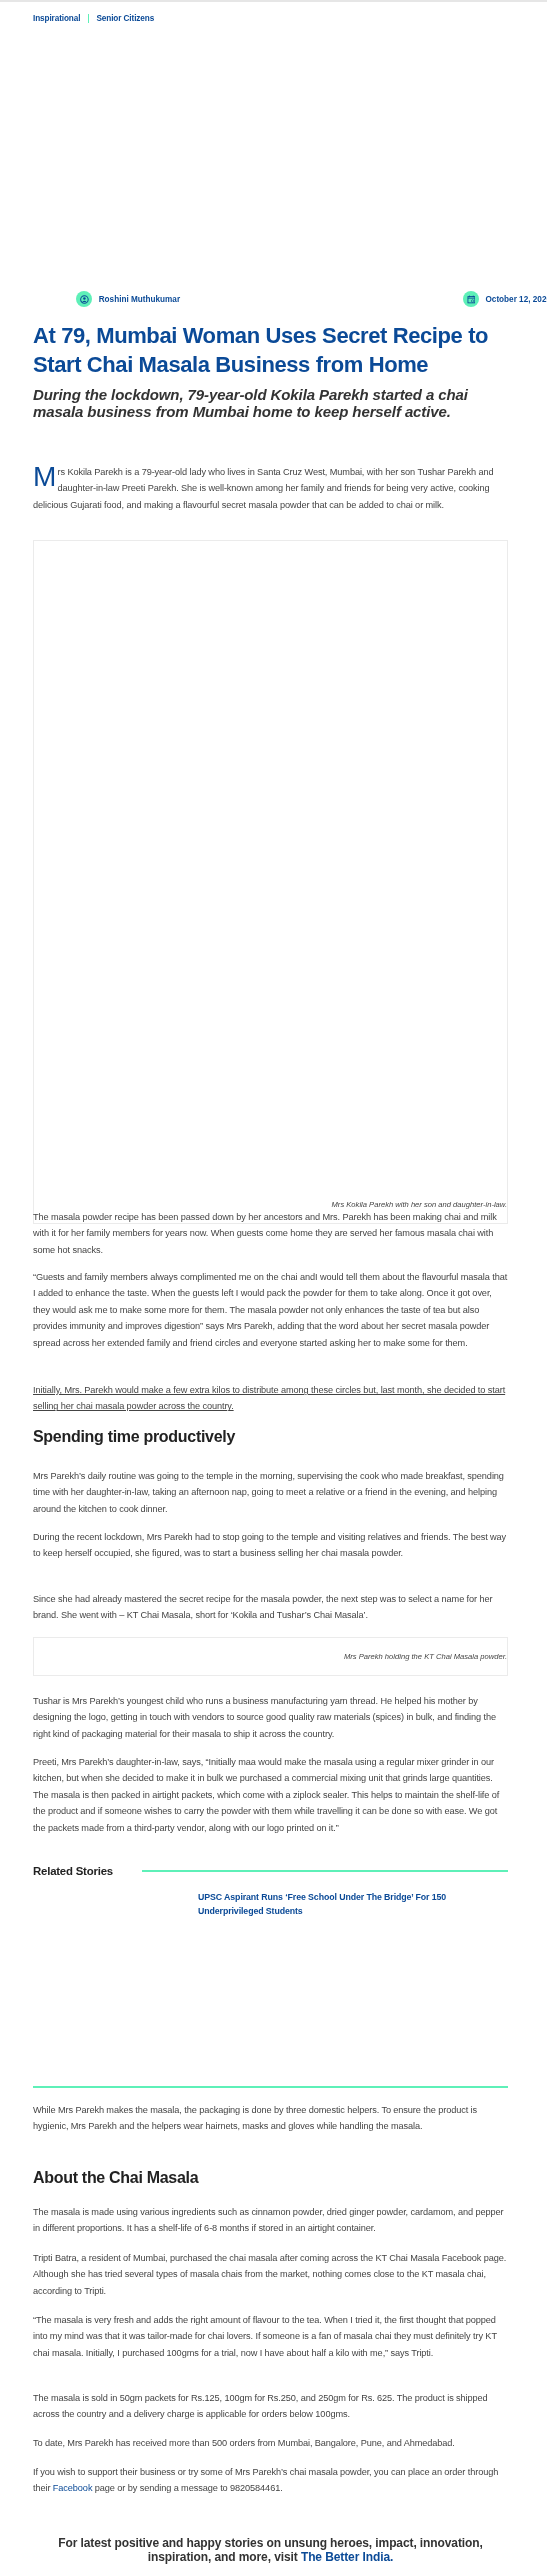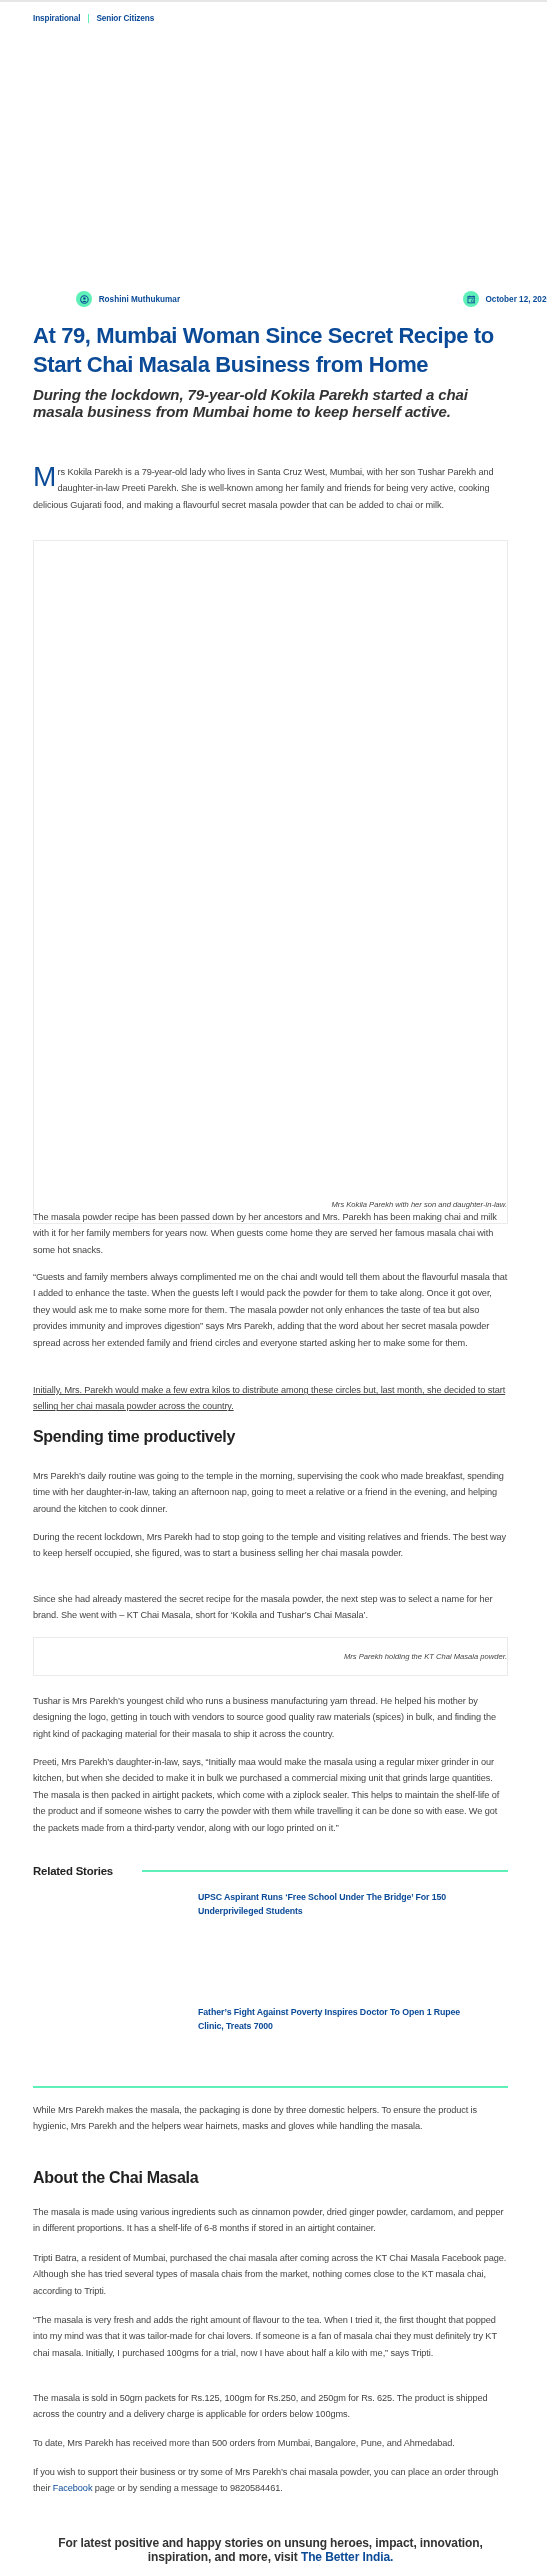--- a/index.html
+++ b/index.html
@@ -56,21 +56,21 @@
           <line x1="1.5" y1="5" x2="12.5" y2="5" stroke="#0b4a97" stroke-width="1.4"></line>
           <line x1="4" y1="1" x2="4" y2="3.5" stroke="#0b4a97" stroke-width="1.4"></line>
           <line x1="10" y1="1" x2="10" y2="3.5" stroke="#0b4a97" stroke-width="1.4"></line>
           <circle cx="9" cy="9.5" r="2" fill="none" stroke="#0b4a97" stroke-width="1"></circle>
         </svg>
     </span>
     <span>October 12, 2020</span>
   </div>
 </div>
 
-<h1 class="wrap title">At 79, Mumbai Woman Since Secret Recipe to Start Chai Masala Business from Home</h1>
+<h1 class="wrap title">At 79, Mumbai Woman Uses Secret Recipe to Start Chai Masala Business from Home</h1>
 
 <p class="wrap subtitle">During the lockdown, 79-year-old Kokila Parekh started a chai masala business from Mumbai home to keep herself active.</p>
 
 <p class="wrap p" style="top:464px;">
   <span class="dropcap">M</span><span>rs Kokila Parekh is a 79-year-old lady who lives in Santa Cruz West, Mumbai, with her son Tushar Parekh and daughter-in-law Preeti Parekh. She is well-known among her family and friends for being very active, cooking delicious Gujarati food, and making a flavourful secret masala powder that can be added to chai or milk.</span>
 </p>
 
 <figure class="wrap figure" style="top:540px; height:684px;">
   <figcaption class="caption" style="position:absolute; bottom:14px; left:0; right:0;">Mrs Kokila Parekh with her son and daughter-in-law.</figcaption>
 </figure>
@@ -94,21 +94,20 @@
 
 <div class="wrap" style="top:1865px;">
   <div class="related-head">
     <span>Related Stories</span>
     <div class="line"></div>
   </div>
   <div style="position:relative; height:139px;">
     <div style="position:absolute; left:0; top:7.6px; width:88px; height:57px;"></div>
     <a class="rel-item link" style="position:absolute; left:165px; top:12.6px; width:265px; display:block;">UPSC Aspirant Runs ‘Free School Under The Bridge’ For 150 Underprivileged Students</a>
     <div style="position:absolute; left:0; top:76px; width:88px; height:57px;"></div>
-    <a class="rel-item link" style="position:absolute; left:165px; top:128px; width:290px; display:block;">Father’s Fight Against Poverty Inspires Doctor To Open 1 Rupee Clinic, Treats 7000</a>
   </div>
 </div>
 
 <div class="wrap divider" style="top:2086px;"></div>
 
 <p class="wrap p" style="top:2102px;">While Mrs Parekh makes the masala, the packaging is done by three domestic helpers. To ensure the product is hygienic, Mrs Parekh and the helpers wear hairnets, masks and gloves while handling the masala.</p>
 
 <h2 class="wrap" style="top:2169px;">About the Chai Masala</h2>
 
 <p class="wrap p" style="top:2204px;">The masala is made using various ingredients such as cinnamon powder, dried ginger powder, cardamom, and pepper in different proportions. It has a shelf-life of 6-8 months if stored in an airtight container.</p>

